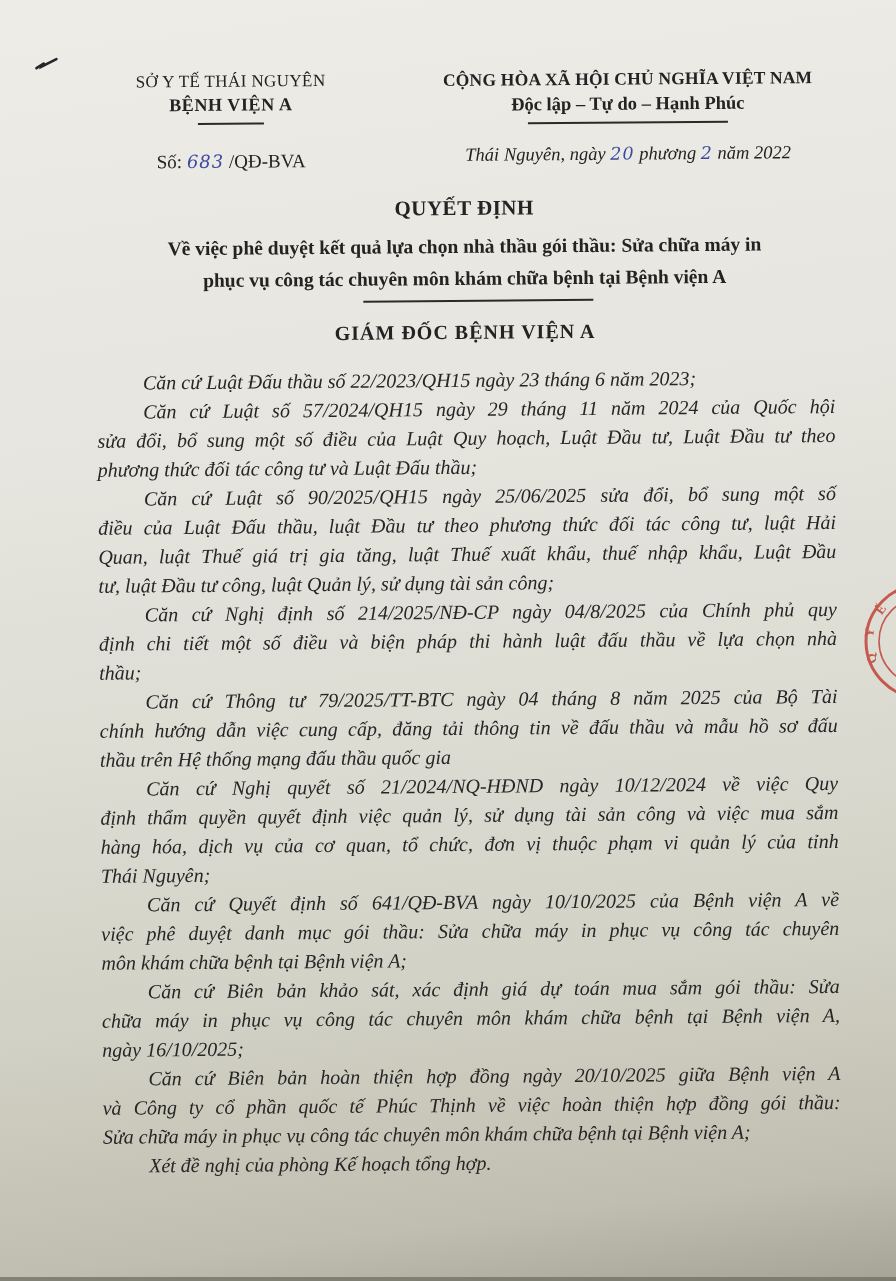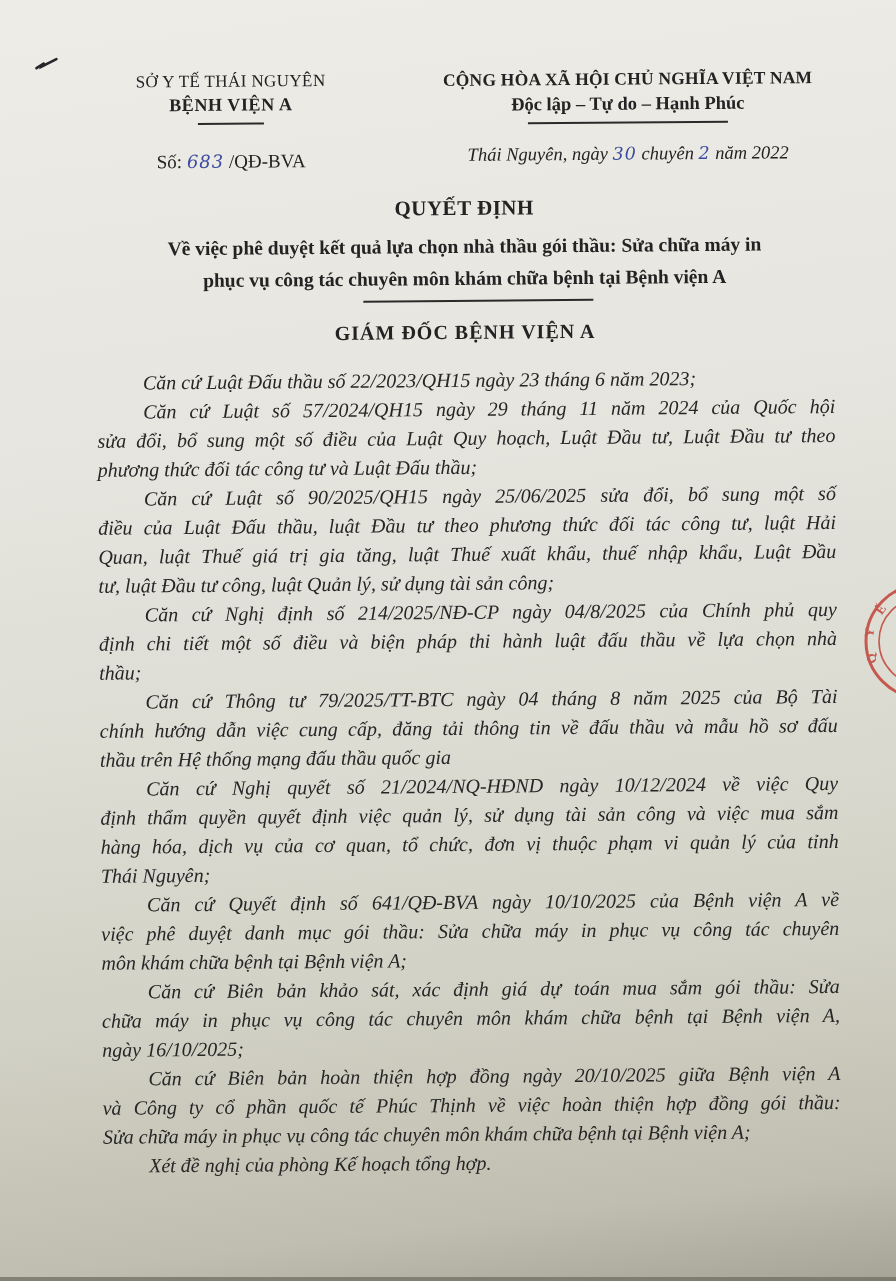--- a/index.html
+++ b/index.html
@@ -74,22 +74,22 @@
         <span>/QĐ-BVA</span>
       </div>
     </div>
 
     <div class="header-right">
       <div class="motto1">CỘNG HÒA XÃ HỘI CHỦ NGHĨA VIỆT NAM</div>
       <div class="motto2">Độc lập – Tự do – Hạnh Phúc</div>
       <div class="rule-medium"></div>
       <div class="date-line">
         <span>Thái Nguyên, ngày</span>
-        <span class="handwrite">30</span>
-        <span>chuyên</span>
+        <span class="handwrite">20</span>
+        <span>phương</span>
         <span class="handwrite">2</span>
         <span>năm 2022</span>
       </div>
     </div>
 
     <div class="doc-type">QUYẾT ĐỊNH</div>
     <div class="subject">
       <div>Về việc phê duyệt kết quả lựa chọn nhà thầu gói thầu: Sửa chữa máy in</div>
       <div>phục vụ công tác chuyên môn khám chữa bệnh tại Bệnh viện A</div>
     </div>

